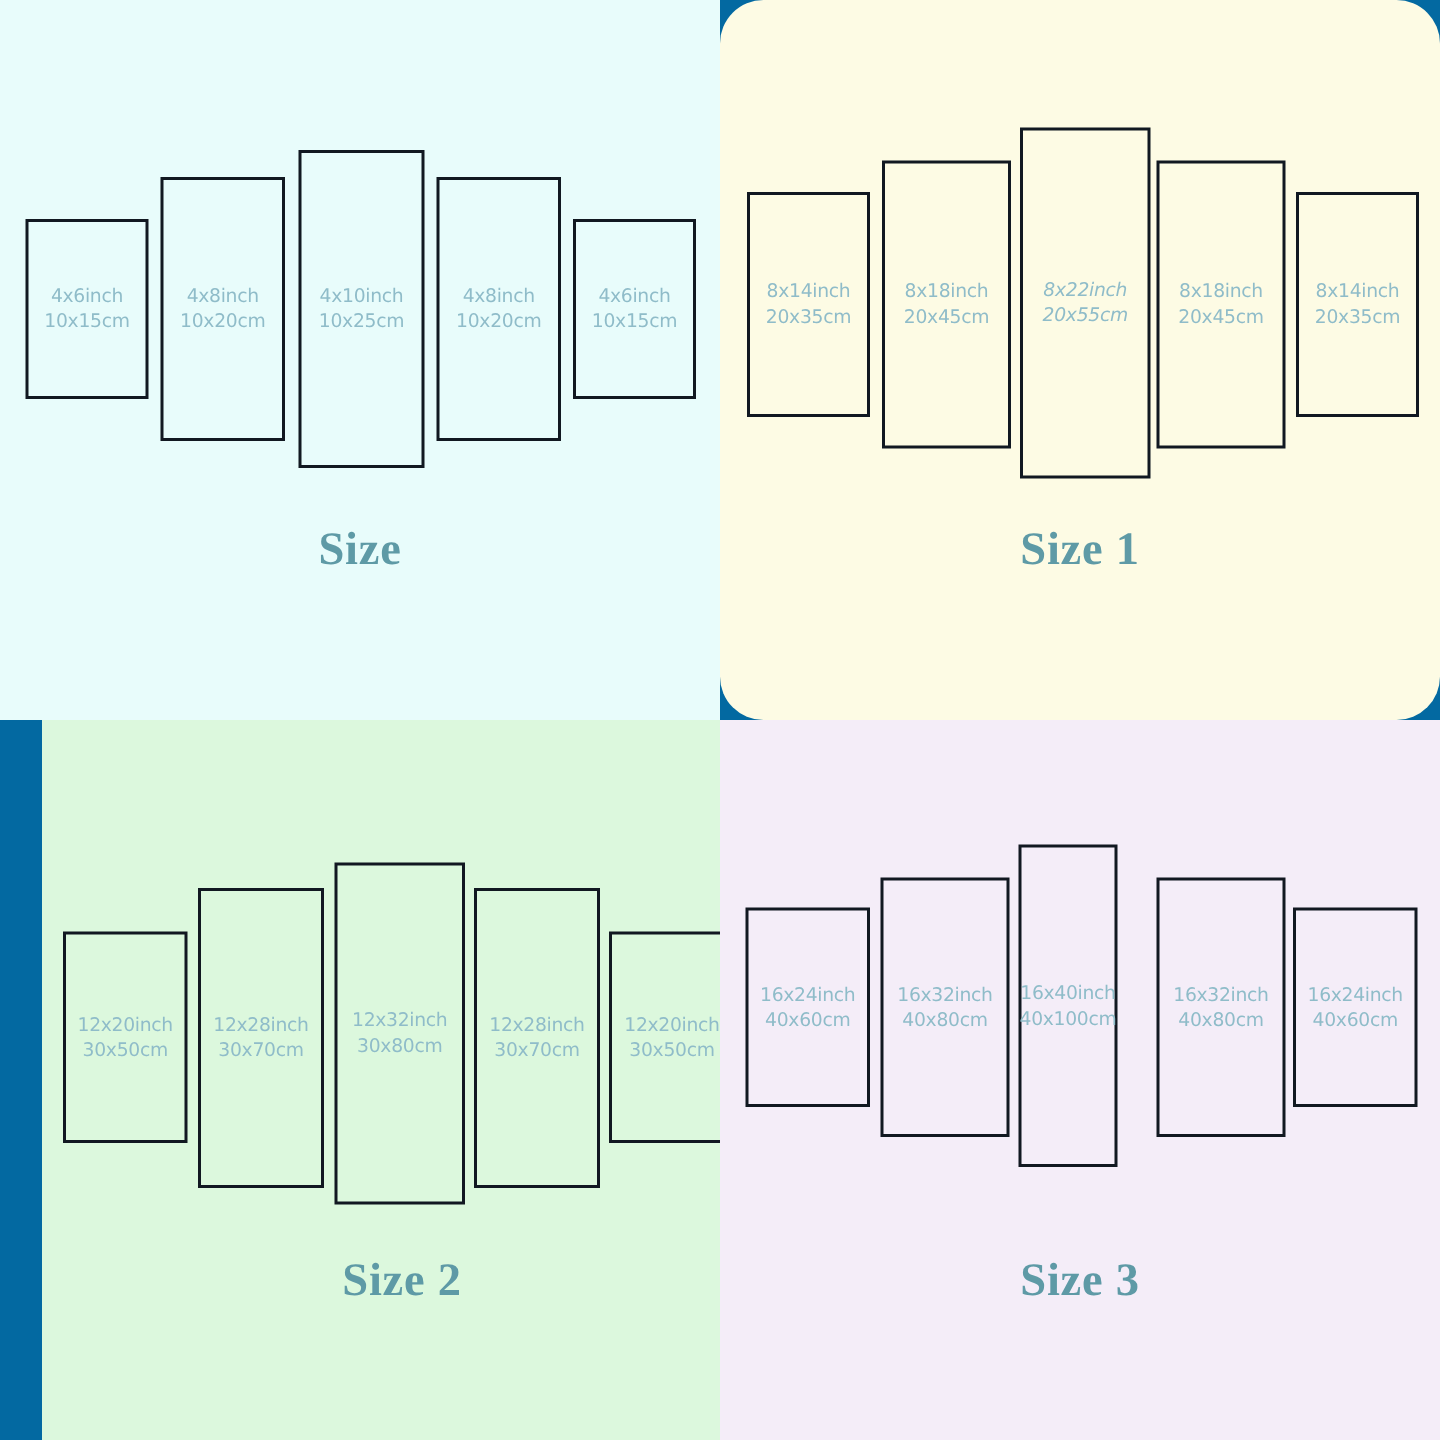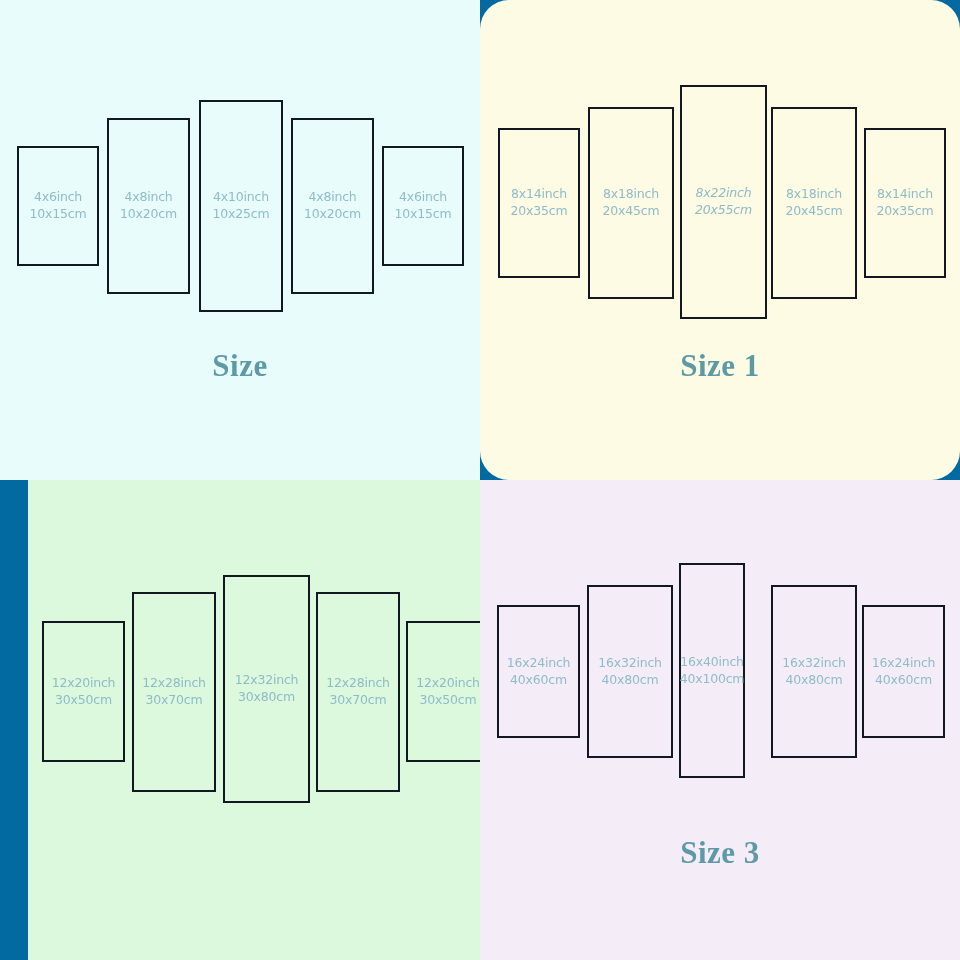--- a/index.html
+++ b/index.html
@@ -128,20 +128,21 @@
         <div class="panel" style="left: 195px; top: 95px; width: 87px; height: 228px; border-color: rgb(17, 24, 33);">
           <div class="panel-text" style="color: rgb(143, 188, 201);"><span>12x32inch</span><span class="line2">30x80cm</span></div>
         </div>
         <div class="panel" style="left: 288px; top: 112px; width: 84px; height: 200px; border-color: rgb(17, 24, 33);">
           <div class="panel-text" style="color: rgb(143, 188, 201);"><span>12x28inch</span><span class="line2">30x70cm</span></div>
         </div>
         <div class="panel" style="left: 378px; top: 141px; width: 84px; height: 141px; border-color: rgb(17, 24, 33);">
           <div class="panel-text" style="color: rgb(143, 188, 201);"><span>12x20inch</span><span class="line2">30x50cm</span></div>
         </div>
       </div>
+    <div class="size-label" style="top: 355px;">Size 2</div>
   </div>
 
   <div class="quadrant q-br" style="background: rgb(244, 237, 248);">
     <div class="panels">
         <div class="panel" style="left: 17px; top: 125px; width: 83px; height: 133px; border-color: rgb(17, 24, 33);">
           <div class="panel-text" style="color: rgb(143, 188, 201);"><span>16x24inch</span><span class="line2">40x60cm</span></div>
         </div>
         <div class="panel" style="left: 107px; top: 105px; width: 86px; height: 173px; border-color: rgb(17, 24, 33);">
           <div class="panel-text" style="color: rgb(143, 188, 201);"><span>16x32inch</span><span class="line2">40x80cm</span></div>
         </div>

